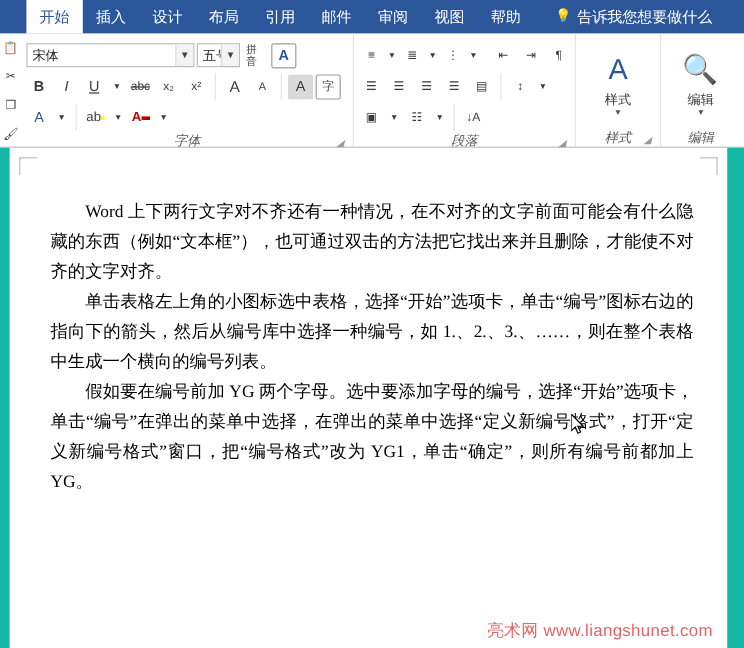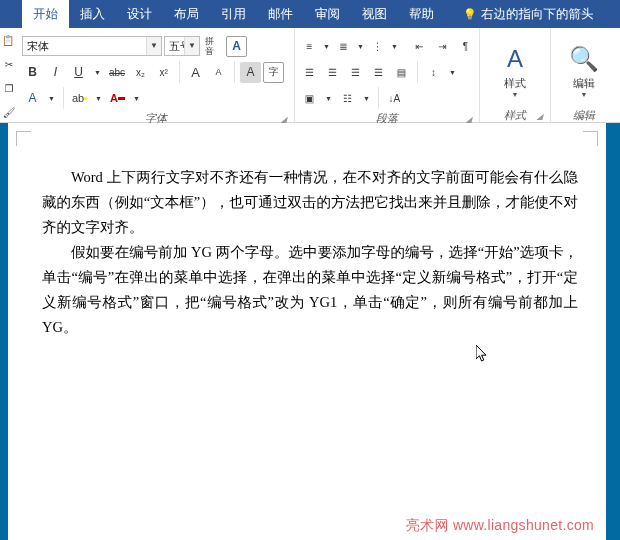--- a/index.html
+++ b/index.html
@@ -185,21 +185,21 @@
     width: 19px;
     height: 21px;
   }
   .colorbtn .g { font-size: 11px; line-height: 11px; }
   .colorbtn .bar { width: 13px; height: 3px; margin-top: 1px; }
 
   
   .docarea {
     position: relative;
     height: 418px;
-    background: #0369a1;
+    background: #14b8a6;
     overflow: hidden;
   }
   .page {
     position: absolute;
     left: 8px;
     top: 0;
     width: 598px;
     height: 418px;
     background: #ffffff;
     box-sizing: border-box;
@@ -260,21 +260,21 @@
     <div class="tab">插入</div>
     <div class="tab">设计</div>
     <div class="tab">布局</div>
     <div class="tab">引用</div>
     <div class="tab">邮件</div>
     <div class="tab">审阅</div>
     <div class="tab">视图</div>
     <div class="tab">帮助</div>
     <div class="tellme">
       <span class="bulb">💡</span>
-      <span>右边的指向下的箭头</span>
+      <span>告诉我您想要做什么</span>
     </div>
   </div>
 
   <div class="ribbon">
 
     <div class="quickcol">
       <span class="btn small">📋</span>
       <span class="btn small">✂</span>
       <span class="btn small">❐</span>
       <span class="btn small">🖌</span>
@@ -403,20 +403,21 @@
 
   </div>
 
   <div class="docarea">
     <div class="page">
       <div class="corner c-tl"></div>
       <div class="corner c-tr"></div>
 
       <div class="doc-text">
         <p class="indent">Word 上下两行文字对不齐还有一种情况，在不对齐的文字前面可能会有什么隐藏的东西（例如“文本框”），也可通过双击的方法把它找出来并且删除，才能使不对齐的文字对齐。</p>
+        <p class="indent">单击表格左上角的小图标选中表格，选择“开始”选项卡，单击“编号”图标右边的指向下的箭头，然后从编号库中选择一种编号，如 1.、2.、3.、……，则在整个表格中生成一个横向的编号列表。</p>
         <p class="indent">假如要在编号前加 YG 两个字母。选中要添加字母的编号，选择“开始”选项卡，单击“编号”在弹出的菜单中选择，在弹出的菜单中选择“定义新编号格式”，打开“定义新编号格式”窗口，把“编号格式”改为 YG1，单击“确定”，则所有编号前都加上 YG。</p>
       </div>
 
       <div class="cursor">
         <svg width="11" height="17" viewBox="0 0 11 17">
           <polygon points="0,0 0,14 3.4,10.8 5.6,16 7.8,15 5.6,10.2 10,10.2" fill="#ffffff" stroke="#000000" stroke-width="1"></polygon>
         </svg>
       </div>
 
       <div class="watermark">亮术网 www.liangshunet.com</div>

